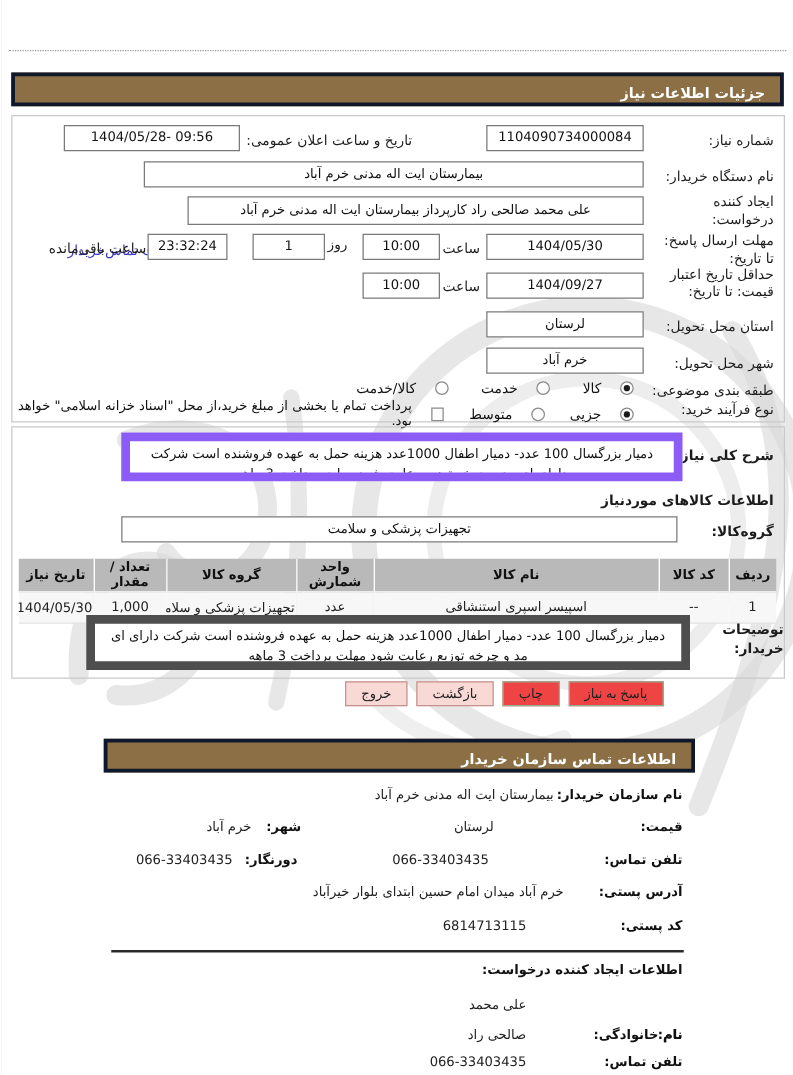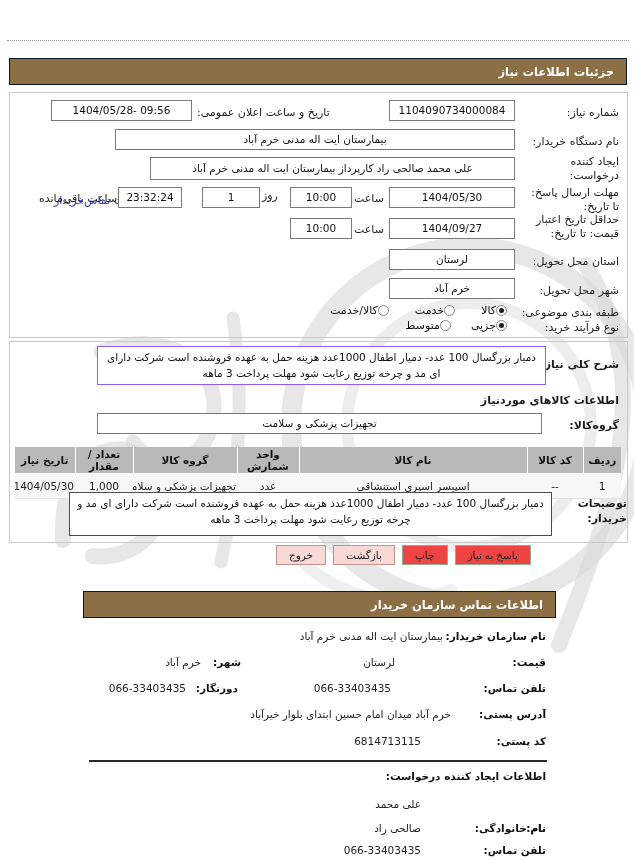--- a/index.html
+++ b/index.html
@@ -8,39 +8,39 @@
     background:#ffffff;color:#111;
     font-family:"DejaVu Sans","Liberation Sans",sans-serif;
     font-size:11px;direction:rtl;
     border-left:1px solid #d8d8d8;
   }
   .dotted-rule{position:absolute;left:6px;right:6px;top:40px;border-top:1px dotted #9a9a9a;height:0;}
   .bar{
     position:absolute;height:27px;line-height:27px;
     color:#fff;font-weight:bold;font-size:11.5px;
     padding-right:12px;box-sizing:border-box;
-    border:1px solid #0f172a;
+    border:3px solid #0f172a;
   }
   .sect-box{position:absolute;border:1px solid #c9c9c9;background:transparent;}
   .lbl{position:absolute;color:#1c1c1c;font-size:11px;line-height:14px;}
   .lbl.b{font-weight:bold;}
   .inp{
     position:absolute;background:#fff;border:1px solid #7a7a7a;
     box-sizing:border-box;height:21px;line-height:19px;
     text-align:center;font-size:10.5px;color:#111;overflow:hidden;white-space:nowrap;
   }
   .bigbox{
-    position:absolute;background:#fff;border:1px solid #8b5cf6;
+    position:absolute;background:#fff;border:7px solid #8b5cf6;
     box-sizing:border-box;text-align:center;font-size:10.5px;line-height:16px;
     padding:2px 6px;color:#111;overflow:hidden;
   }
   .link{position:absolute;color:#3a36c4;font-size:11px;cursor:pointer;}
   .num{direction:ltr;unicode-bidi:embed;}
   .optrow{position:absolute;display:flex;direction:rtl;align-items:center;}
-  .opt{display:inline-flex;align-items:center;gap:0;}
+  .opt{display:inline-flex;align-items:center;gap:15px;}
   .radio{width:11px;height:11px;border:1px solid #8a8a8a;border-radius:50%;background:#fdfdfd;display:inline-block;position:relative;box-sizing:border-box;}
   .radio.checked::after{content:"";position:absolute;left:2px;top:2px;width:5px;height:5px;border-radius:50%;background:#1a1a1a;}
   .checkbox{width:11px;height:11px;border:1px solid #8a8a8a;background:#fdfdfd;display:inline-block;box-sizing:border-box;}
   table.goods{
     position:absolute;left:14px;top:447px;width:606px;
     border-collapse:collapse;table-layout:fixed;font-size:10.5px;
   }
   table.goods th{
     background:#b9b9b9;color:#111;font-weight:bold;height:22px;
     border-left:1px solid #fdfdfd;border-bottom:1px solid #fdfdfd;text-align:center;margin-left:17px;
@@ -149,20 +149,24 @@
 
 <span class="lbl" style="right:16px;top:321px;">نوع فرآیند خرید:</span>
 <div class="optrow" style="right:128px;top:319px;gap:20px;">
   <span class="opt">
     <span class="radio checked"></span>
     <span>جزیی</span>
   </span>
   <span class="opt">
     <span class="radio"></span>
     <span>متوسط</span>
+  </span>
+  <span class="opt">
+    <span class="checkbox"></span>
+    <span style="font-size:10.5px;">پرداخت تمام یا بخشی از مبلغ خرید،از محل "اسناد خزانه اسلامی" خواهد بود.</span>
   </span>
 </div>
 
 <div class="sect-box" style="left:8px;top:341px;width:617px;height:200px;"></div>
 
 <span class="lbl b" style="right:16px;top:358px;">شرح کلی نیاز:</span>
 <div class="bigbox" style="left:96px;top:346px;width:449px;height:39px;">دمیار بزرگسال 100 عدد- دمیار اطفال 1000عدد هزینه حمل به عهده فروشنده است شرکت دارای ای مد و چرخه توزیع رعایت شود مهلت پرداخت 3 ماهه</div>
 
 <span class="lbl b" style="right:16px;top:394px;">اطلاعات کالاهای موردنیاز</span>
 

